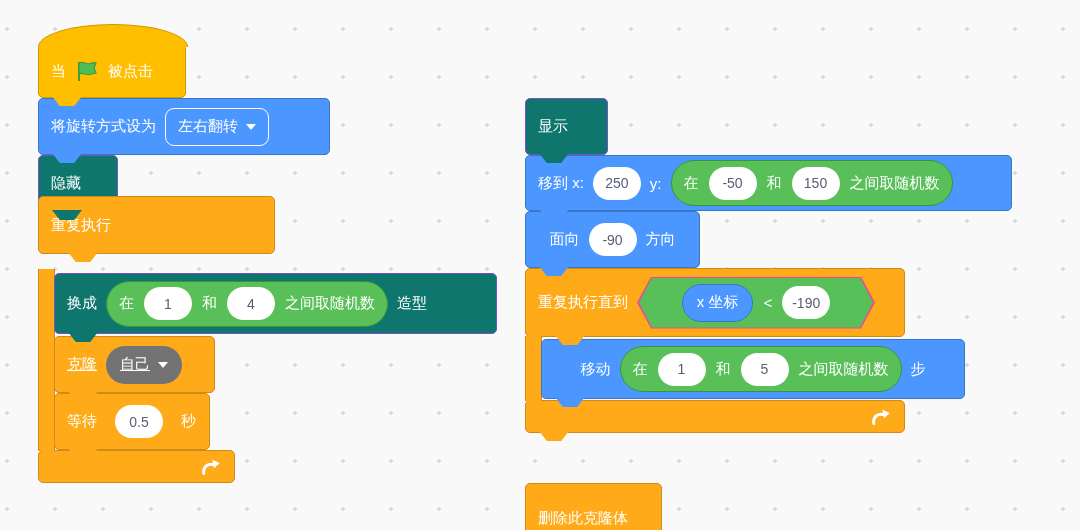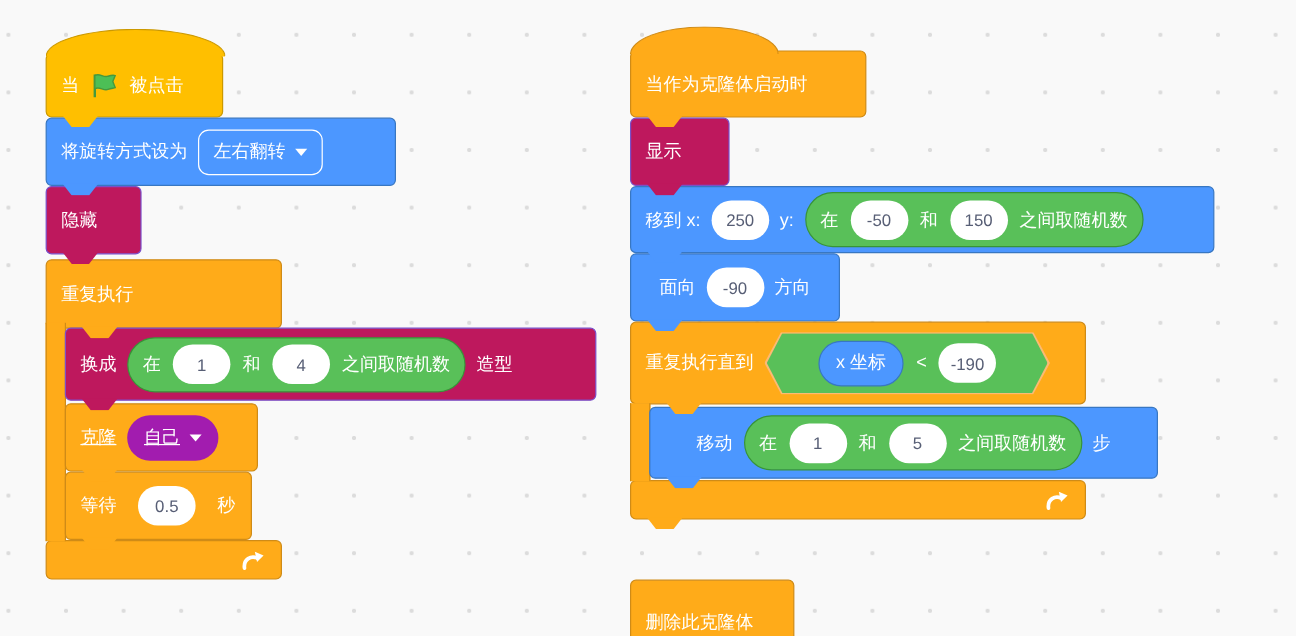--- a/index.html
+++ b/index.html
@@ -14,21 +14,21 @@
   .canvas{position:relative;width:1080px;height:530px;}
 
   
   .block{
     position:absolute;box-sizing:border-box;
     display:flex;align-items:center;gap:9px;
     padding:0 12px;color:#fff;font-size:15px;
     border:1px solid;border-radius:5px;white-space:nowrap;
   }
   .motion{background:#4C97FF;border-color:#3877C2;}
-  .looks{background:#be185d;border-color:#7A4FC9;}
+  .looks{background:#0f766e;border-color:#7A4FC9;}
   .control{background:#FFAB19;border-color:#CF8B17;}
   .events{background:#FFBF00;border-color:#CC9900;}
 
   
   .tab::after{
     content:"";position:absolute;top:100%;margin-top:-1px;left:13px;
     width:30px;height:10px;background:inherit;z-index:1;
     clip-path:polygon(0 0,100% 0,74% 100%,26% 100%);
   }
   .c-top.tab::after{left:29px;}
@@ -56,39 +56,39 @@
   }
   .rand{
     background:#59C059;border:1px solid #389438;border-radius:999px;
     height:44px;padding:0 12px;display:inline-flex;align-items:center;
     gap:10px;color:#fff;
   }
   .rep{
     background:#4C97FF;border:1px solid #3877C2;border-radius:999px;
     height:36px;padding:0 14px;display:inline-flex;align-items:center;color:#fff;
   }
-  .hex{position:relative;width:238px;height:52px;background:#fdba74;
+  .hex{position:relative;width:238px;height:52px;background:#ec4899;
     clip-path:polygon(14px 0,calc(100% - 14px) 0,100% 50%,calc(100% - 14px) 100%,14px 100%,0 50%);}
   .hex-inner{position:absolute;inset:1px 2px;background:#59C059;
     clip-path:polygon(13px 0,calc(100% - 13px) 0,100% 50%,calc(100% - 13px) 100%,13px 100%,0 50%);
     display:flex;align-items:center;justify-content:center;gap:10px;}
 
   
   .dd{display:inline-flex;align-items:center;gap:8px;color:#fff;box-sizing:border-box;}
   .dd-blue{background:#4C97FF;border:1px solid #fff;border-radius:9px;height:38px;padding:0 12px;}
-  .dd-orange{background:#a21caf;border-radius:999px;height:38px;padding:16px 14px;}
+  .dd-orange{background:#737373;border-radius:999px;height:38px;padding:16px 14px;}
   .caret{width:0;height:0;border-left:5px solid transparent;border-right:5px solid transparent;border-top:6px solid #fff;}
 
   .icon{display:inline-flex;align-items:center;}
 
   
   #l-hat   {left:38px;top:44px;width:148px;height:54px;}
   #l-rot   {left:38px;top:98px;width:292px;height:57px;}
   #l-hide  {left:38px;top:155px;width:80px;height:57px;}
-  #l-fv-top{left:38px;top:216px;width:197px;height:58px;}
+  #l-fv-top{left:38px;top:196px;width:237px;height:58px;}
   #l-fv-bot{left:38px;top:450px;width:197px;height:33px;}
   #l-fv-spine{left:38px;top:269px;width:17px;height:182px;}
   #l-switch{left:54px;top:273px;width:443px;height:61px;}
   #l-clone {left:54px;top:336px;width:161px;height:57px;text-decoration:underline;}
   #l-wait  {left:54px;top:393px;width:156px;height:57px;gap:18px;}
 
   
   #r-hat   {left:525px;top:42px;width:197px;height:56px;}
   #r-show  {left:525px;top:98px;width:83px;height:57px;}
   #r-goto  {left:525px;top:155px;width:487px;height:56px;}
@@ -159,23 +159,20 @@
       <span class="caret"></span>
     </span>
   </div>
 
   <div id="l-wait" class="block control tab">
     <span>等待</span>
     <span class="val">0.5</span>
     <span>秒</span>
   </div>
 
-  <div id="r-hat" class="block control hat tab">
-    <span>当作为克隆体启动时</span>
-  </div>
 
   <div id="r-show" class="block looks tab">
     <span>显示</span>
   </div>
 
   <div id="r-goto" class="block motion tab">
     <span>移到 x:</span>
     <span class="val">250</span>
     <span>y:</span>
     <span class="rand">

